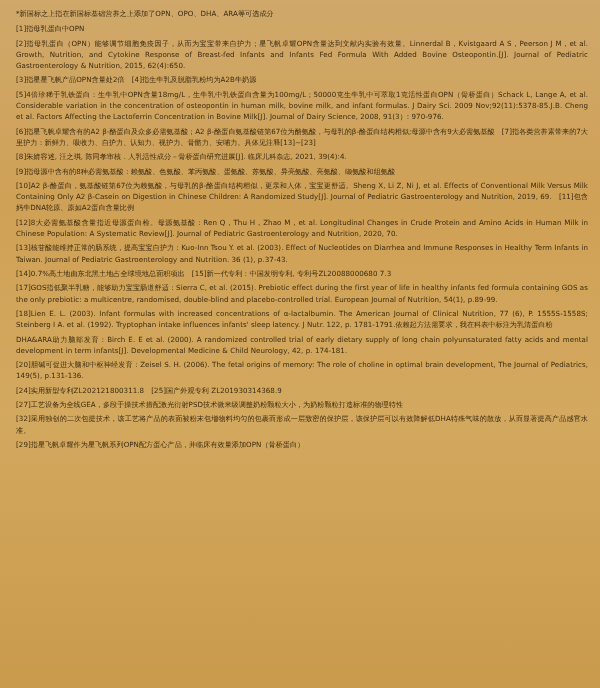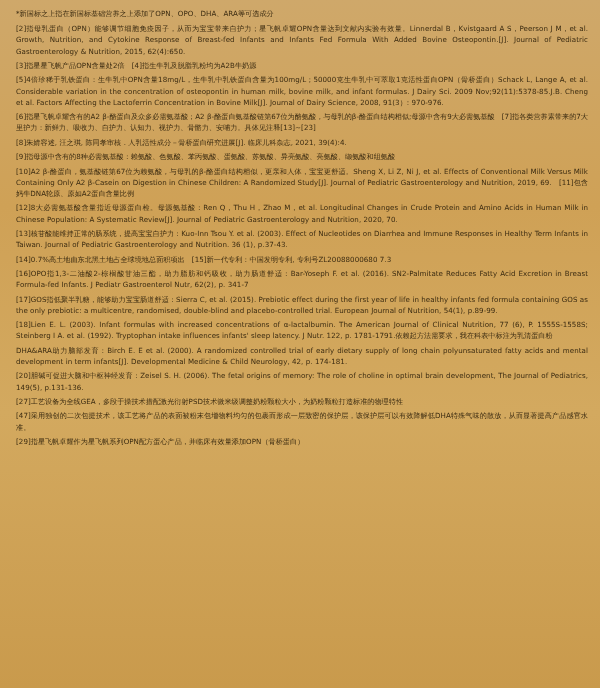--- a/index.html
+++ b/index.html
@@ -37,33 +37,34 @@
   .ref-item.note {
     margin-bottom: 4.0px;
   }
 </style>
 </head>
 <body>
 
 <div class="page">
   <ol class="ref-list">
     <li class="ref-item note">*新国标之上指在新国标基础营养之上添加了OPN、OPO、DHA、ARA等可选成分</li>
+    <li class="ref-item">[1]指母乳蛋白中OPN</li>
     <li class="ref-item">[2]指母乳蛋白（OPN）能够调节细胞免疫因子，从而为宝宝带来自护力；星飞帆卓耀OPN含量达到文献内实验有效量。Linnerdal B，Kvistgaard A S，Peerson J M，et al. Growth, Nutrition, and Cytokine Response of Breast-fed Infants and Infants Fed Formula With Added Bovine Osteopontin.[J]. Journal of Pediatric Gastroenterology &amp; Nutrition, 2015, 62(4):650.</li>
     <li class="ref-item">[3]指星星飞帆产品OPN含量处2倍　[4]指生牛乳及脱脂乳粉均为A2B牛奶源</li>
     <li class="ref-item">[5]4倍珍稀于乳铁蛋白：生牛乳中OPN含量18mg/L，生牛乳中乳铁蛋白含量为100mg/L；50000克生牛乳中可萃取1克活性蛋白OPN（骨桥蛋白）Schack L, Lange A, et al. Considerable variation in the concentration of osteopontin in human milk, bovine milk, and infant formulas. J Dairy Sci. 2009 Nov;92(11):5378-85.J.B. Cheng et al. Factors Affecting the Lactoferrin Concentration in Bovine Milk[J]. Journal of Dairy Science, 2008, 91(3）: 970-976.</li>
     <li class="ref-item">[6]指星飞帆卓耀含有的A2 β-酪蛋白及众多必需氨基酸；A2 β-酪蛋白氨基酸链第67位为酪氨酸，与母乳的β-酪蛋白结构相似;母源中含有9大必需氨基酸　[7]指各类营养素带来的7大里护力：新鲜力、吸收力、自护力、认知力、视护力、骨骼力、安哺力。具体见注释[13]~[23]</li>
     <li class="ref-item">[8]朱婧容述, 汪之琪, 陈同孝审核．人乳活性成分－骨桥蛋白研究进展[J]. 临床儿科杂志, 2021, 39(4):4.</li>
     <li class="ref-item">[9]指母源中含有的8种必需氨基酸：赖氨酸、色氨酸、苯丙氨酸、蛋氨酸、苏氨酸、异亮氨酸、亮氨酸、缬氨酸和组氨酸</li>
     <li class="ref-item">[10]A2 β-酪蛋白，氨基酸链第67位为赖氨酸，与母乳的β-酪蛋白结构相似，更亲和人体，宝宝更舒适。Sheng X, Li Z, Ni J, et al. Effects of Conventional Milk Versus Milk Containing Only A2 β-Casein on Digestion in Chinese Children: A Randomized Study[J]. Journal of Pediatric Gastroenterology and Nutrition, 2019, 69.　[11]包含妈牛DNA轮原、原如A2蛋白含量比例</li>
     <li class="ref-item">[12]8大必需氨基酸含量指近母源蛋白检。母源氨基酸：Ren Q，Thu H，Zhao M，et al. Longitudinal Changes in Crude Protein and Amino Acids in Human Milk in Chinese Population: A Systematic Review[J]. Journal of Pediatric Gastroenterology and Nutrition, 2020, 70.</li>
     <li class="ref-item">[13]核苷酸能维持正常的肠系统，提高宝宝自护力：Kuo-Inn Tsou Y. et al. (2003). Effect of Nucleotides on Diarrhea and Immune Responses in Healthy Term Infants in Taiwan. Journal of Pediatric Gastroenterology and Nutrition. 36 (1), p.37-43.</li>
     <li class="ref-item">[14]0.7%高土地由东北黑土地占全球境地总面积项出　[15]新一代专利：中国发明专利, 专利号ZL20088000680 7.3</li>
-    <li class="ref-item">[16]OPO指1,3-二油酸2-棕榈酸甘油三酯，助力脂肪和钙吸收，助力肠道舒适：Bar-Yoseph F. et al. (2016). SN2-Palmitate Reduces Fatty Acid Excretion in Breast Formula-fed Infants. J Pediatr Gastroenterol Nutr, 62(2), p. 341-7</li>
     <li class="ref-item">[17]GOS指低聚半乳糖，能够助力宝宝肠道舒适：Sierra C, et al. (2015). Prebiotic effect during the first year of life in healthy infants fed formula containing GOS as the only prebiotic: a multicentre, randomised, double-blind and placebo-controlled trial. European Journal of Nutrition, 54(1), p.89-99.</li>
     <li class="ref-item">[18]Lien E. L. (2003). Infant formulas with increased concentrations of α-lactalbumin. The American Journal of Clinical Nutrition, 77 (6), P. 1555S-1558S;  Steinberg I A. et al. (1992). Tryptophan intake influences infants' sleep latency. J Nutr. 122, p. 1781-1791.依赖起方法需要求，我在科表中标注为乳清蛋白粉</li>
     <li class="ref-item">DHA&amp;ARA助力脑部发育：Birch E. E et al. (2000). A randomized controlled trial of early dietary supply of long chain polyunsaturated fatty acids and mental development in term infants[J]. Developmental Medicine &amp; Child Neurology, 42, p. 174-181.</li>
     <li class="ref-item">[20]胆碱可促进大脑和中枢神经发育：Zeisel S. H. (2006). The fetal origins of memory: The role of choline in optimal brain development, The Journal of Pediatrics, 149(5), p.131-136.</li>
+    <li class="ref-item">[24]实用新型专利ZL202121800311.8　[25]国产外观专利 ZL201930314368.9</li>
     <li class="ref-item">[27]工艺设备为全线GEA，多段于操技术措配激光衍射PSD技术微米级调整奶粉颗粒大小，为奶粉颗粒打造标准的物理特性</li>
-    <li class="ref-item">[47]采用独创的二次包提技术，该工艺将产品的表面被粉末包增物料均匀的包裹而形成一层致密的保护层，该保护层可以有效降解低DHA特殊气味的散放，从而显著提高产品感官水准。</li>
+    <li class="ref-item">[32]采用独创的二次包提技术，该工艺将产品的表面被粉末包增物料均匀的包裹而形成一层致密的保护层，该保护层可以有效降解低DHA特殊气味的散放，从而显著提高产品感官水准。</li>
     <li class="ref-item">[29]指星飞帆卓耀作为星飞帆系列OPN配方蛋心产品，并临床有效量添加OPN（骨桥蛋白）</li>
     <li class="ref-item"></li>
   </ol>
 </div>
 
 </body></html>

